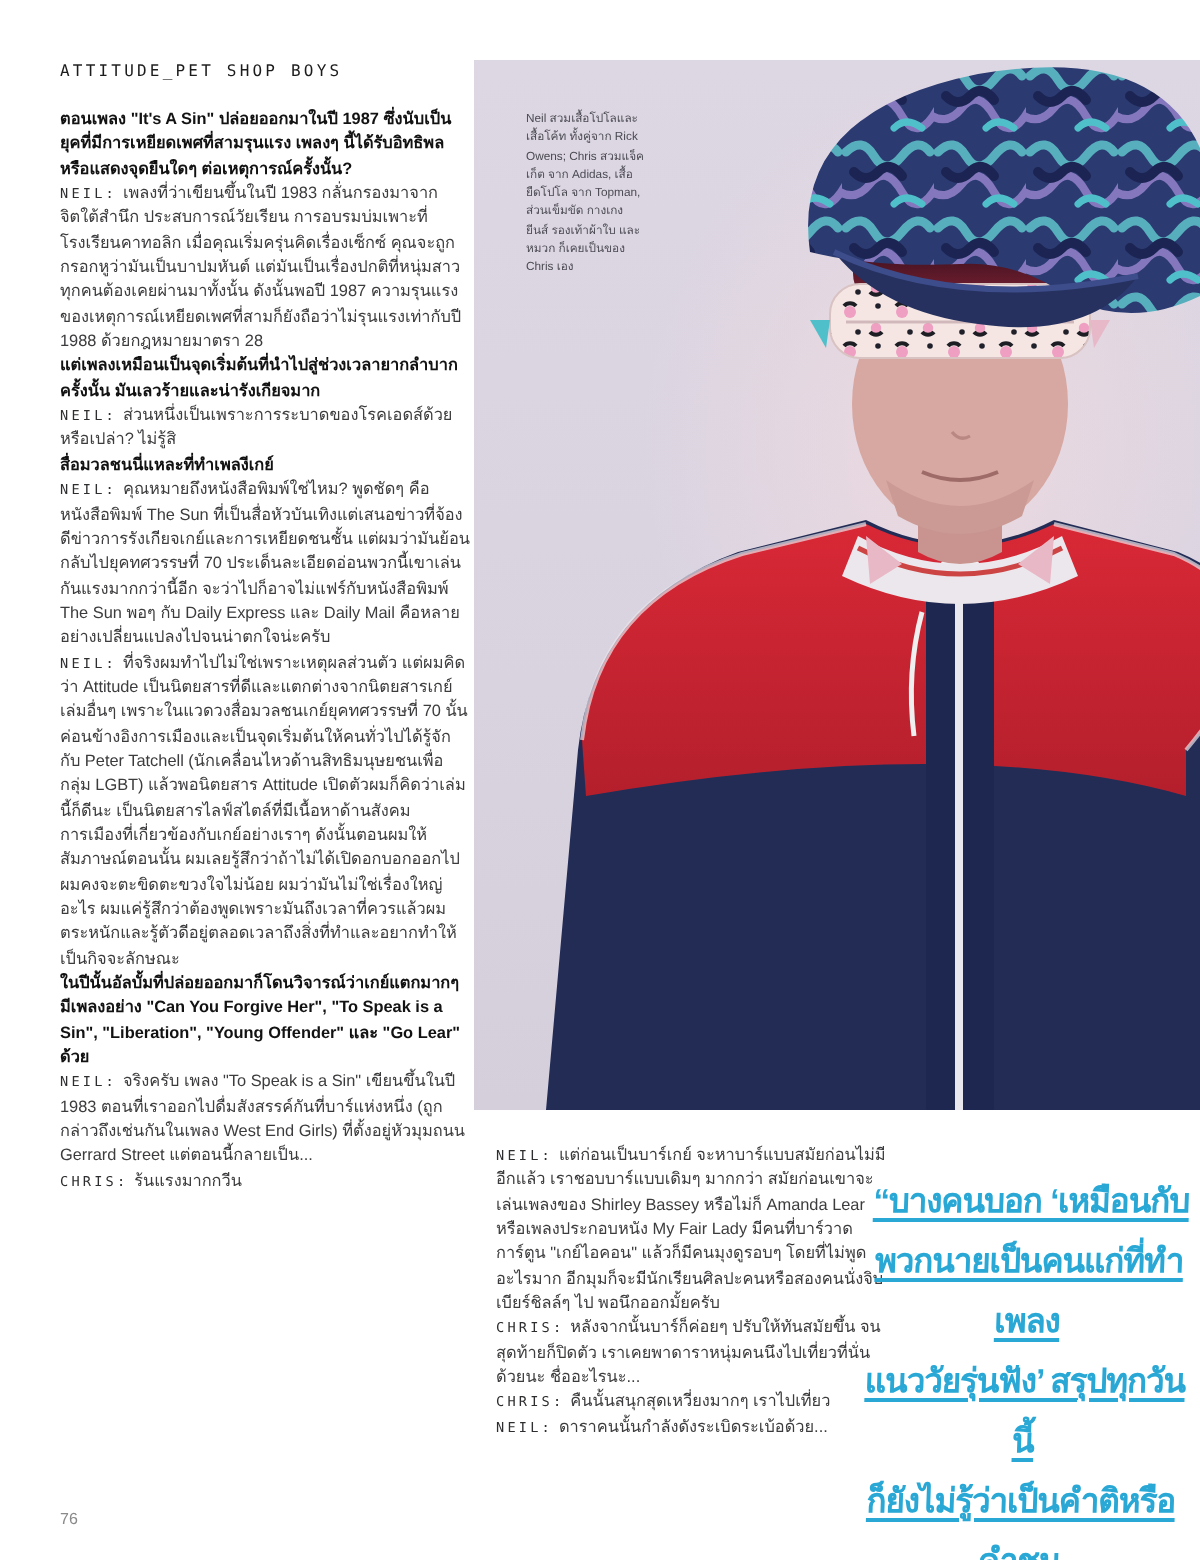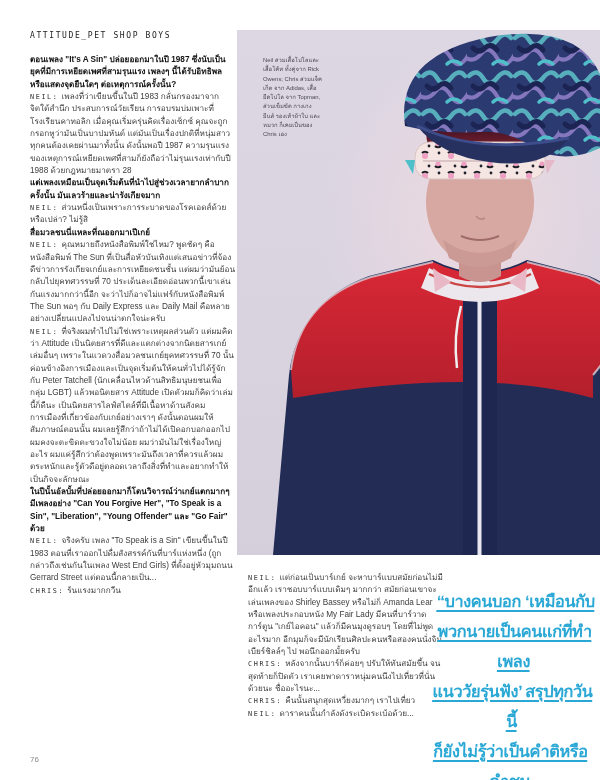--- a/index.html
+++ b/index.html
@@ -81,24 +81,24 @@
 
 <div class="page">
 
   <div class="header">ATTITUDE_PET SHOP BOYS</div>
 
   <div class="col1">
     <p class="q">ตอนเพลง "It's A Sin" ปล่อยออกมาในปี 1987 ซึ่งนับเป็นยุคที่มีการเหยียดเพศที่สามรุนแรง เพลงๆ นี้ได้รับอิทธิพลหรือแสดงจุดยืนใดๆ ต่อเหตุการณ์ครั้งนั้น?</p>
     <p class="a"><span class="spk">NEIL:</span><span>เพลงที่ว่าเขียนขึ้นในปี 1983 กลั่นกรองมาจากจิตใต้สำนึก ประสบการณ์วัยเรียน การอบรมบ่มเพาะที่โรงเรียนคาทอลิก เมื่อคุณเริ่มครุ่นคิดเรื่องเซ็กซ์ คุณจะถูกกรอกหูว่ามันเป็นบาปมหันต์ แต่มันเป็นเรื่องปกติที่หนุ่มสาวทุกคนต้องเคยผ่านมาทั้งนั้น ดังนั้นพอปี 1987 ความรุนแรงของเหตุการณ์เหยียดเพศที่สามก็ยังถือว่าไม่รุนแรงเท่ากับปี 1988 ด้วยกฎหมายมาตรา 28</span></p>
     <p class="q">แต่เพลงเหมือนเป็นจุดเริ่มต้นที่นำไปสู่ช่วงเวลายากลำบากครั้งนั้น มันเลวร้ายและน่ารังเกียจมาก</p>
     <p class="a"><span class="spk">NEIL:</span><span>ส่วนหนึ่งเป็นเพราะการระบาดของโรคเอดส์ด้วยหรือเปล่า? ไม่รู้สิ</span></p>
-    <p class="q">สื่อมวลชนนี่แหละที่ณออกมาเปีเกย์</p>
+    <p class="q">สื่อมวลชนนี่แหละที่ทำเพลงีเกย์</p>
     <p class="a"><span class="spk">NEIL:</span><span>คุณหมายถึงหนังสือพิมพ์ใช่ไหม? พูดชัดๆ คือหนังสือพิมพ์ The Sun ที่เป็นสื่อหัวบันเทิงแต่เสนอข่าวที่จ้องดีข่าวการรังเกียจเกย์และการเหยียดชนชั้น แต่ผมว่ามันย้อนกลับไปยุคทศวรรษที่ 70 ประเด็นละเอียดอ่อนพวกนี้เขาเล่นกันแรงมากกว่านี้อีก จะว่าไปก็อาจไม่แฟร์กับหนังสือพิมพ์ The Sun พอๆ กับ Daily Express และ Daily Mail คือหลายอย่างเปลี่ยนแปลงไปจนน่าตกใจน่ะครับ</span></p>
     <p class="a"><span class="spk">NEIL:</span><span>ที่จริงผมทำไปไม่ใช่เพราะเหตุผลส่วนตัว แต่ผมคิดว่า Attitude เป็นนิตยสารที่ดีและแตกต่างจากนิตยสารเกย์เล่มอื่นๆ เพราะในแวดวงสื่อมวลชนเกย์ยุคทศวรรษที่ 70 นั้น ค่อนข้างอิงการเมืองและเป็นจุดเริ่มต้นให้คนทั่วไปได้รู้จักกับ Peter Tatchell (นักเคลื่อนไหวด้านสิทธิมนุษยชนเพื่อกลุ่ม LGBT) แล้วพอนิตยสาร Attitude เปิดตัวผมก็คิดว่าเล่มนี้ก็ดีนะ เป็นนิตยสารไลฟ์สไตล์ที่มีเนื้อหาด้านสังคมการเมืองที่เกี่ยวข้องกับเกย์อย่างเราๆ ดังนั้นตอนผมให้สัมภาษณ์ตอนนั้น ผมเลยรู้สึกว่าถ้าไม่ได้เปิดอกบอกออกไป ผมคงจะตะขิดตะขวงใจไม่น้อย ผมว่ามันไม่ใช่เรื่องใหญ่อะไร ผมแค่รู้สึกว่าต้องพูดเพราะมันถึงเวลาที่ควรแล้วผมตระหนักและรู้ตัวดีอยู่ตลอดเวลาถึงสิ่งที่ทำและอยากทำให้เป็นกิจจะลักษณะ</span></p>
-    <p class="q">ในปีนั้นอัลบั้มที่ปล่อยออกมาก็โดนวิจารณ์ว่าเกย์แตกมากๆ มีเพลงอย่าง "Can You Forgive Her", "To Speak is a Sin", "Liberation", "Young Offender" และ "Go Fair" ด้วย</p>
+    <p class="q">ในปีนั้นอัลบั้มที่ปล่อยออกมาก็โดนวิจารณ์ว่าเกย์แตกมากๆ มีเพลงอย่าง "Can You Forgive Her", "To Speak is a Sin", "Liberation", "Young Offender" และ "Go Lear" ด้วย</p>
     <p class="a"><span class="spk">NEIL:</span><span>จริงครับ เพลง "To Speak is a Sin" เขียนขึ้นในปี 1983 ตอนที่เราออกไปดื่มสังสรรค์กันที่บาร์แห่งหนึ่ง (ถูกกล่าวถึงเช่นกันในเพลง West End Girls) ที่ตั้งอยู่หัวมุมถนน Gerrard Street แต่ตอนนี้กลายเป็น...</span></p>
     <p class="a"><span class="spk">CHRIS:</span><span>ร้นแรงมากกวีน</span></p>
   </div>
 
   <div class="photo">
     <svg width="363" height="525" viewBox="0 0 363 525">
       <defs>
         <pattern id="camo" width="46" height="38" patternUnits="userSpaceOnUse">
           <rect width="46" height="38" fill="#2b3a71"></rect>
           <path d="M2,8 q8,-8 14,2 t14,0 t14,-2" stroke="#57aebd" stroke-width="4.5" fill="none" stroke-linecap="round"></path>

